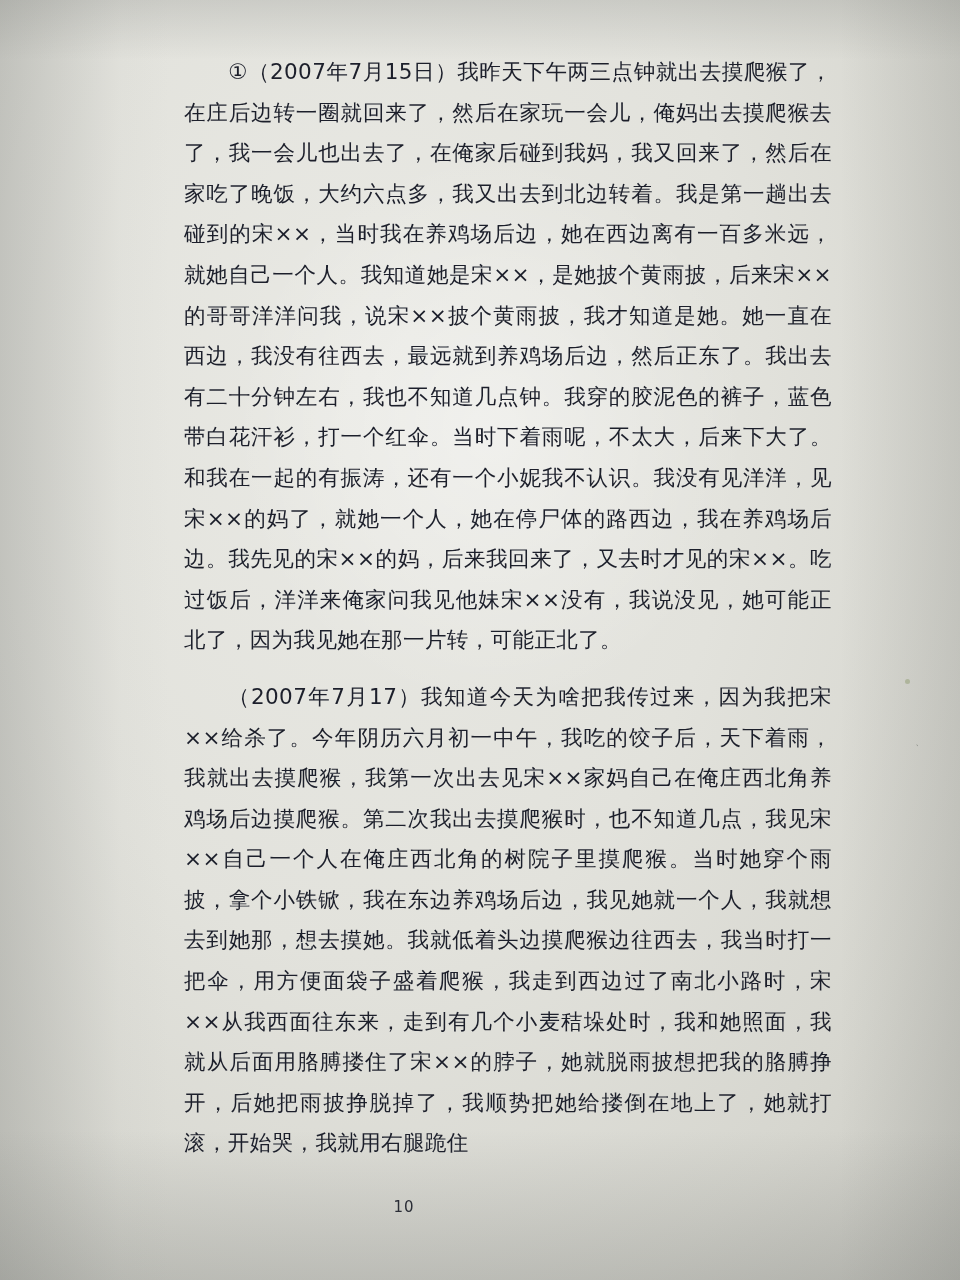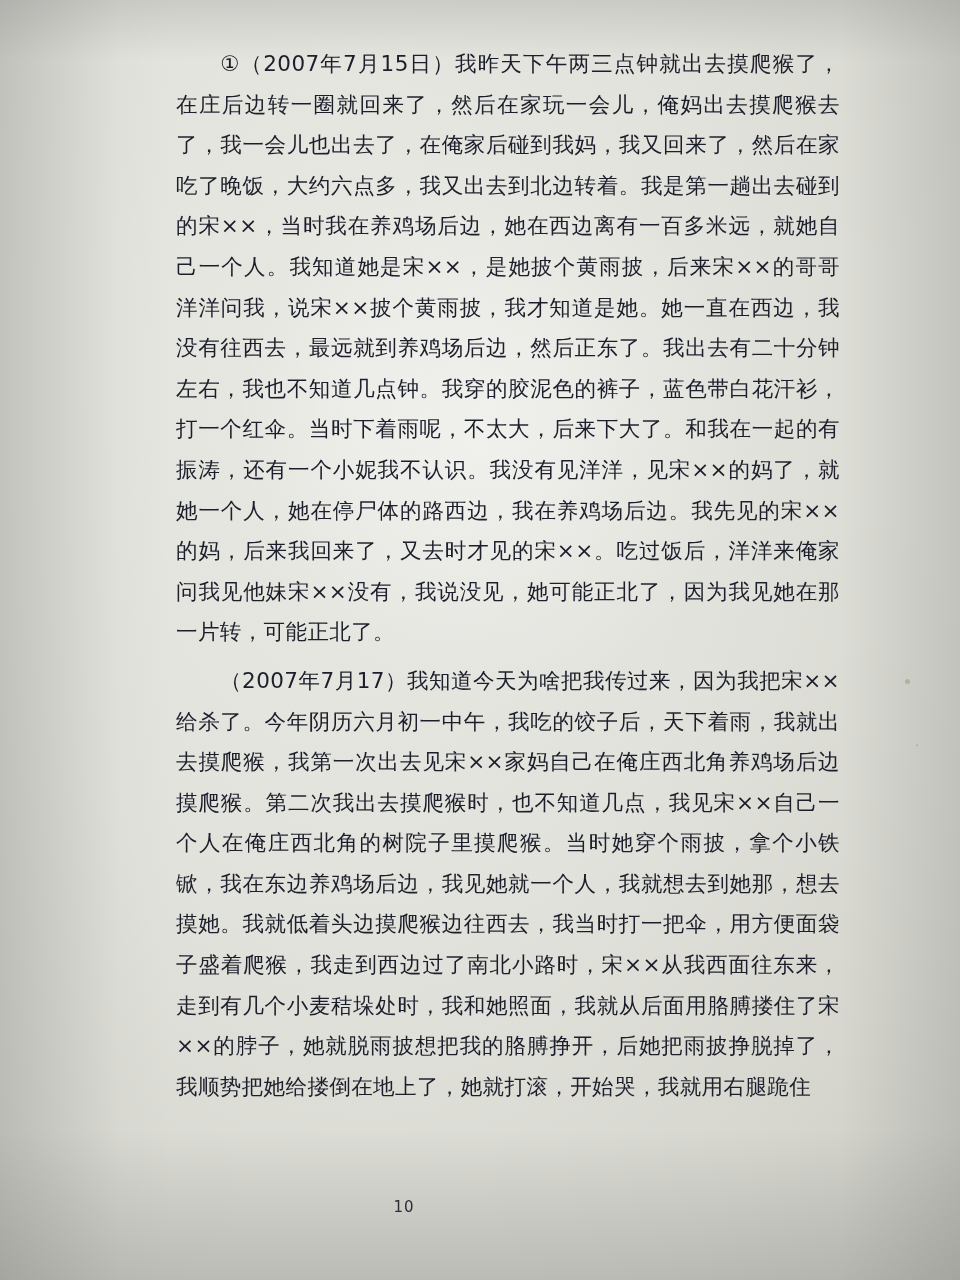--- a/index.html
+++ b/index.html
@@ -70,21 +70,21 @@
     width: 680px;
     color: #1c1f2b;
     font-family: "DejaVu Sans", sans-serif;
     font-size: 21.5px;
     line-height: 40.6px;
     letter-spacing: 0.4px;
     text-align: justify;
     text-justify: inter-character;
   }
   #doc-body p {
-    margin: 8px;
+    margin: 16px;
     text-indent: 0;
   }
   #doc-body p.indent {
     text-indent: 2.05em;
   }
 
   .pagenum {
     position: absolute;
     left: 0;
     top: 1198px;

